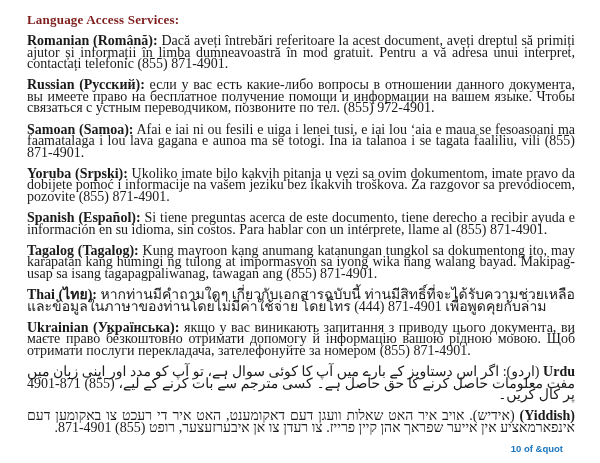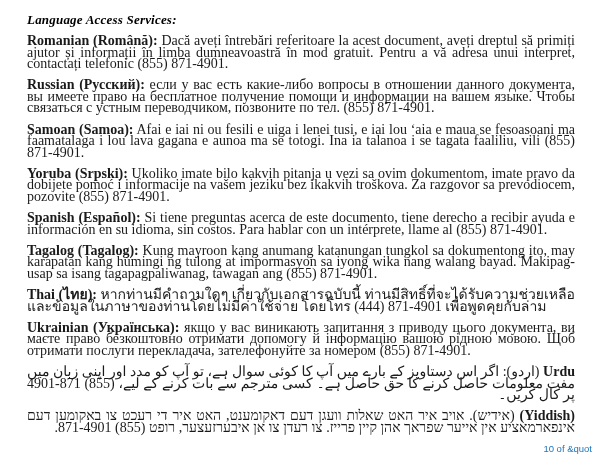--- a/index.html
+++ b/index.html
@@ -11,54 +11,53 @@
     overflow: hidden;
     font-family: "Liberation Serif", serif;
     color: #1a1a1a;
     box-sizing: border-box;
     padding: 12px 25px 0 27px;
   }
   .doc-title {
     font-family: "Liberation Serif", serif;
     font-weight: bold;
     font-size: 13px;
-    color: #000000;
+    color: #7f1d1d;
     margin: 0 0 7px 0;
     letter-spacing: 0.2px;
-    font-style: italic;
   }
   .para {
     font-size: 14px;
     line-height: 11.6px;
     margin: 0 0 9.5px 0;
     text-align: justify;
     color: #1a1a1a;
   }
   .para[dir="rtl"] { text-align: justify; }
   .para .label { font-weight: bold; }
   .page-footer {
     position: absolute;
-    right: 8px;
+    right: 37px;
     bottom: 9px;
     font-family: "Liberation Sans", sans-serif;
-    font-weight: normal;
+    font-weight: bold;
     font-size: 9.5px;
     color: #1B75BC;
   }
 </style>
 </head>
 <body>
 
 <div class="page">
   <h1 class="doc-title">Language Access Services:</h1>
 
   <div id="paragraphs">
     <p class="para" dir="ltr"><b class="label">Romanian (Română):</b> <span class="text">Dacă aveți întrebări referitoare la acest document, aveți dreptul să primiți ajutor și informații în limba dumneavoastră în mod gratuit. Pentru a vă adresa unui interpret, contactați telefonic  (855) 871-4901.</span></p>
 
-    <p class="para" dir="ltr"><b class="label">Russian (Русский):</b> <span class="text">если у вас есть какие-либо вопросы в отношении данного документа, вы имеете право на бесплатное получение помощи и информации на вашем языке. Чтобы связаться с устным переводчиком, позвоните по тел.    (855) 871-4901.</span></p>
+    <p class="para" dir="ltr"><b class="label">Russian (Русский):</b> <span class="text">если у вас есть какие-либо вопросы в отношении данного документа, вы имеете право на бесплатное получение помощи и информации на вашем языке. Чтобы связаться с устным переводчиком, позвоните по тел.    (855) 972-4901.</span></p>
 
     <p class="para" dir="ltr"><b class="label">Samoan (Samoa):</b> <span class="text">Afai e iai ni ou fesili e uiga i lenei tusi, e iai lou ‘aia e maua se fesoasoani ma faamatalaga i lou lava gagana e aunoa ma se totogi. Ina ia talanoa i se tagata faaliliu, vili (855) 871-4901.</span></p>
 
     <p class="para" dir="ltr"><b class="label">Yoruba (Srpski):</b> <span class="text">Ukoliko imate bilo kakvih pitanja u vezi sa ovim dokumentom, imate pravo da dobijete pomoć i informacije na vašem jeziku bez ikakvih troškova. Za razgovor sa prevodiocem, pozovite (855) 871-4901.</span></p>
 
     <p class="para" dir="ltr"><b class="label">Spanish (Español):</b> <span class="text">Si tiene preguntas acerca de este documento, tiene derecho a recibir ayuda e información en su idioma, sin costos. Para hablar con un intérprete, llame al (855) 871-4901.</span></p>
 
     <p class="para" dir="ltr"><b class="label">Tagalog (Tagalog):</b> <span class="text">Kung mayroon kang anumang katanungan tungkol sa dokumentong ito, may karapatan  kang humingi ng tulong at impormasyon sa iyong wika nang walang bayad. Makipag-usap sa isang tagapagpaliwanag, tawagan ang (855) 871-4901.</span></p>
 
     <p class="para" dir="ltr"><b class="label">Thai (ไทย):</b> <span class="text">หากท่านมีคำถามใดๆ เกี่ยวกับเอกสารฉบับนี้ ท่านมีสิทธิ์ที่จะได้รับความช่วยเหลือและข้อมูลในภาษาของท่านโดยไม่มีค่าใช้จ่าย โดยโทร (444) 871-4901 เพื่อพูดคุยกับล่าม</span></p>

